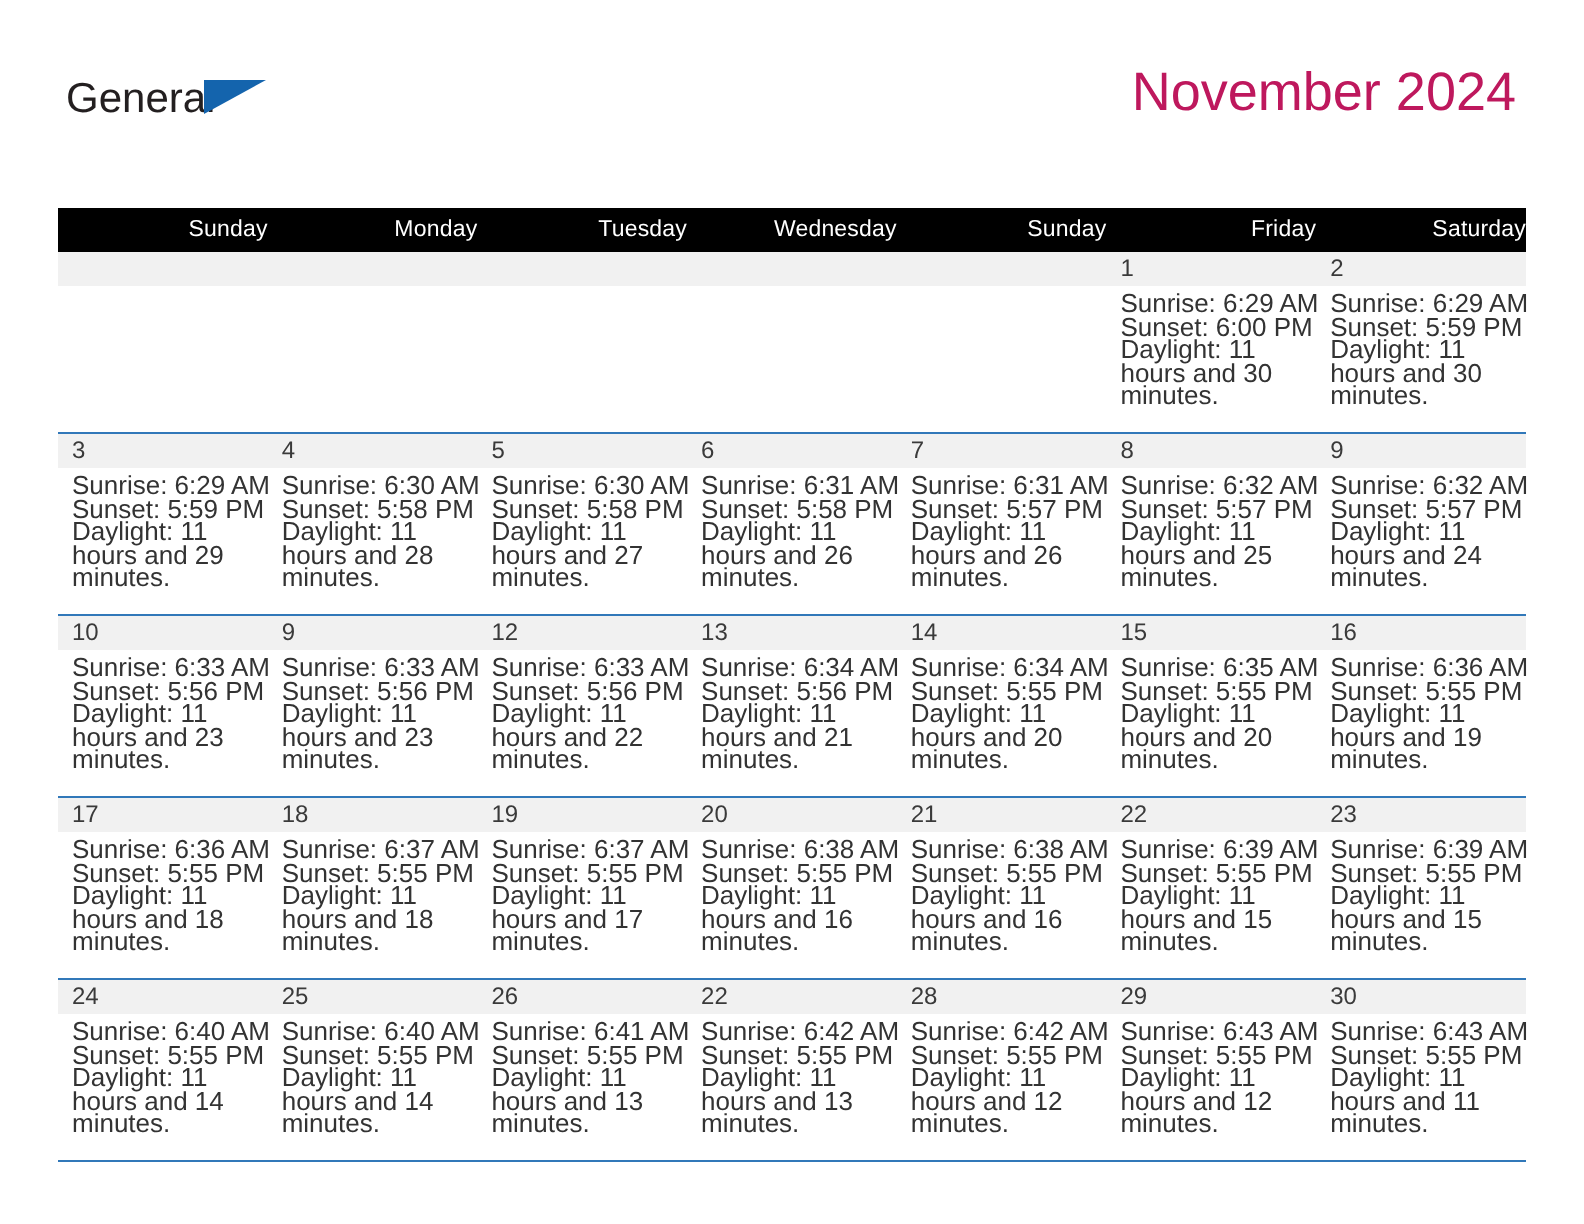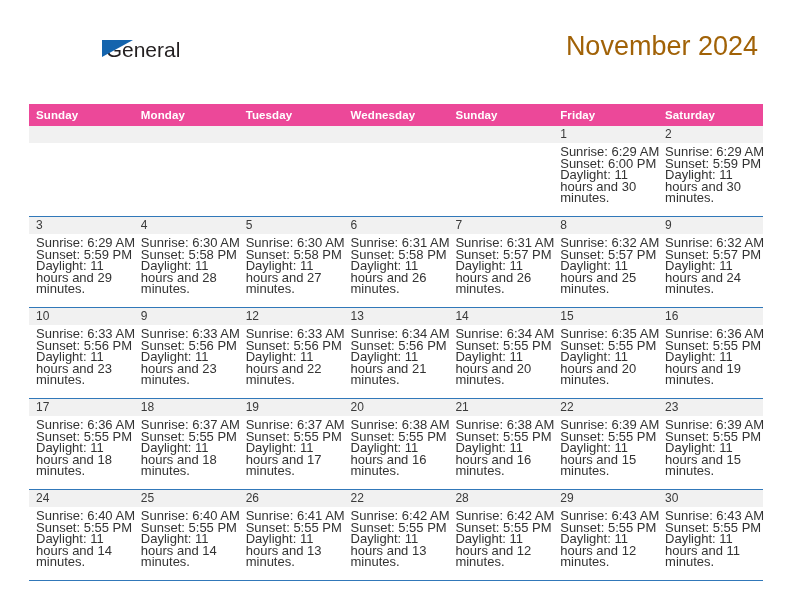--- a/index.html
+++ b/index.html
@@ -37,21 +37,20 @@
     height: 50px;
     line-height: 1;
   }
   .brand-row1 {
     position: relative;
     display: block;
     font-size: 21px;
     letter-spacing: 0px;
     color: #231f20;
     font-family: "Liberation Sans", sans-serif;
-    text-align: center;
   }
   .brand-tri {
     position: absolute;
     left: 69px;
     top: 1px;
     width: 0;
     height: 0;
     border-left: 31px solid #1464ad;
     border-bottom: 17px solid transparent;
   }
@@ -65,21 +64,21 @@
   }
 
   .title-block {
     position: absolute;
     right: 34px;
     top: 32px;
     text-align: right;
   }
   .cal-title {
     font-size: 27px;
-    color: #a16207;
+    color: #be185d;
     font-weight: normal;
     line-height: 1.1;
     white-space: nowrap;
   }
   .cal-subtitle {
     margin-top: 9px;
     font-size: 14px;
     color: #231f20;
     line-height: 1.1;
     white-space: nowrap;
@@ -90,25 +89,25 @@
     position: absolute;
     left: 29px;
     top: 104px;
     width: 734px;
     border-collapse: collapse;
     table-layout: fixed;
   }
   .calendar col { width: 104.857px; }
 
   .dow-row th {
-    background: #ec4899;
+    background: #000000;
     color: #ffffff;
     font-size: 11.5px;
-    font-weight: bold;
-    text-align: left;
+    font-weight: normal;
+    text-align: right;
     padding: 5px 0 5px 7px;
     height: 11px;
     vertical-align: middle;
     letter-spacing: 0.1px;
   }
 
   .week-row td {
     vertical-align: top;
     padding: 0;
     height: 90px;

